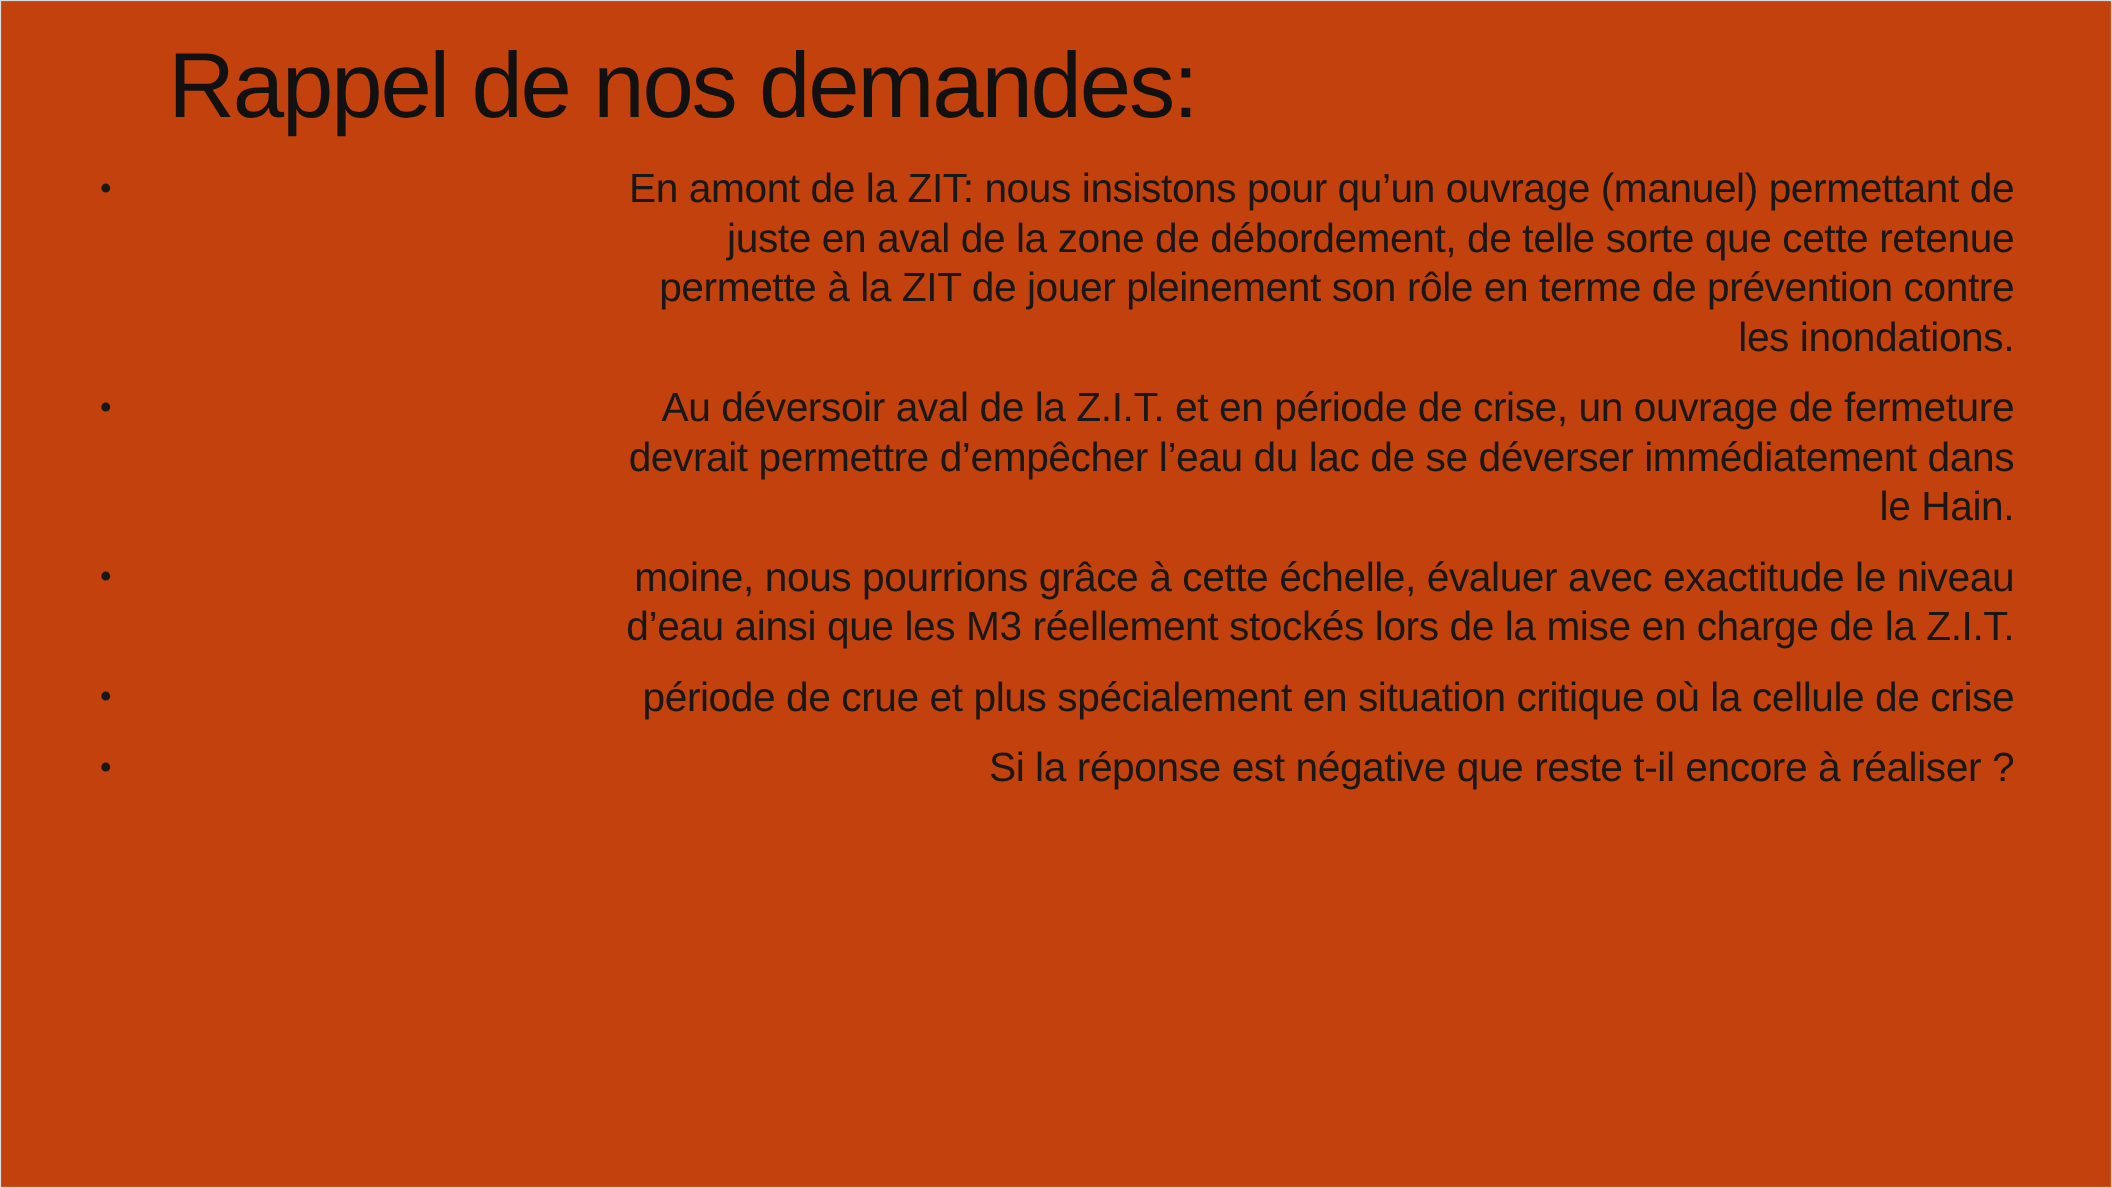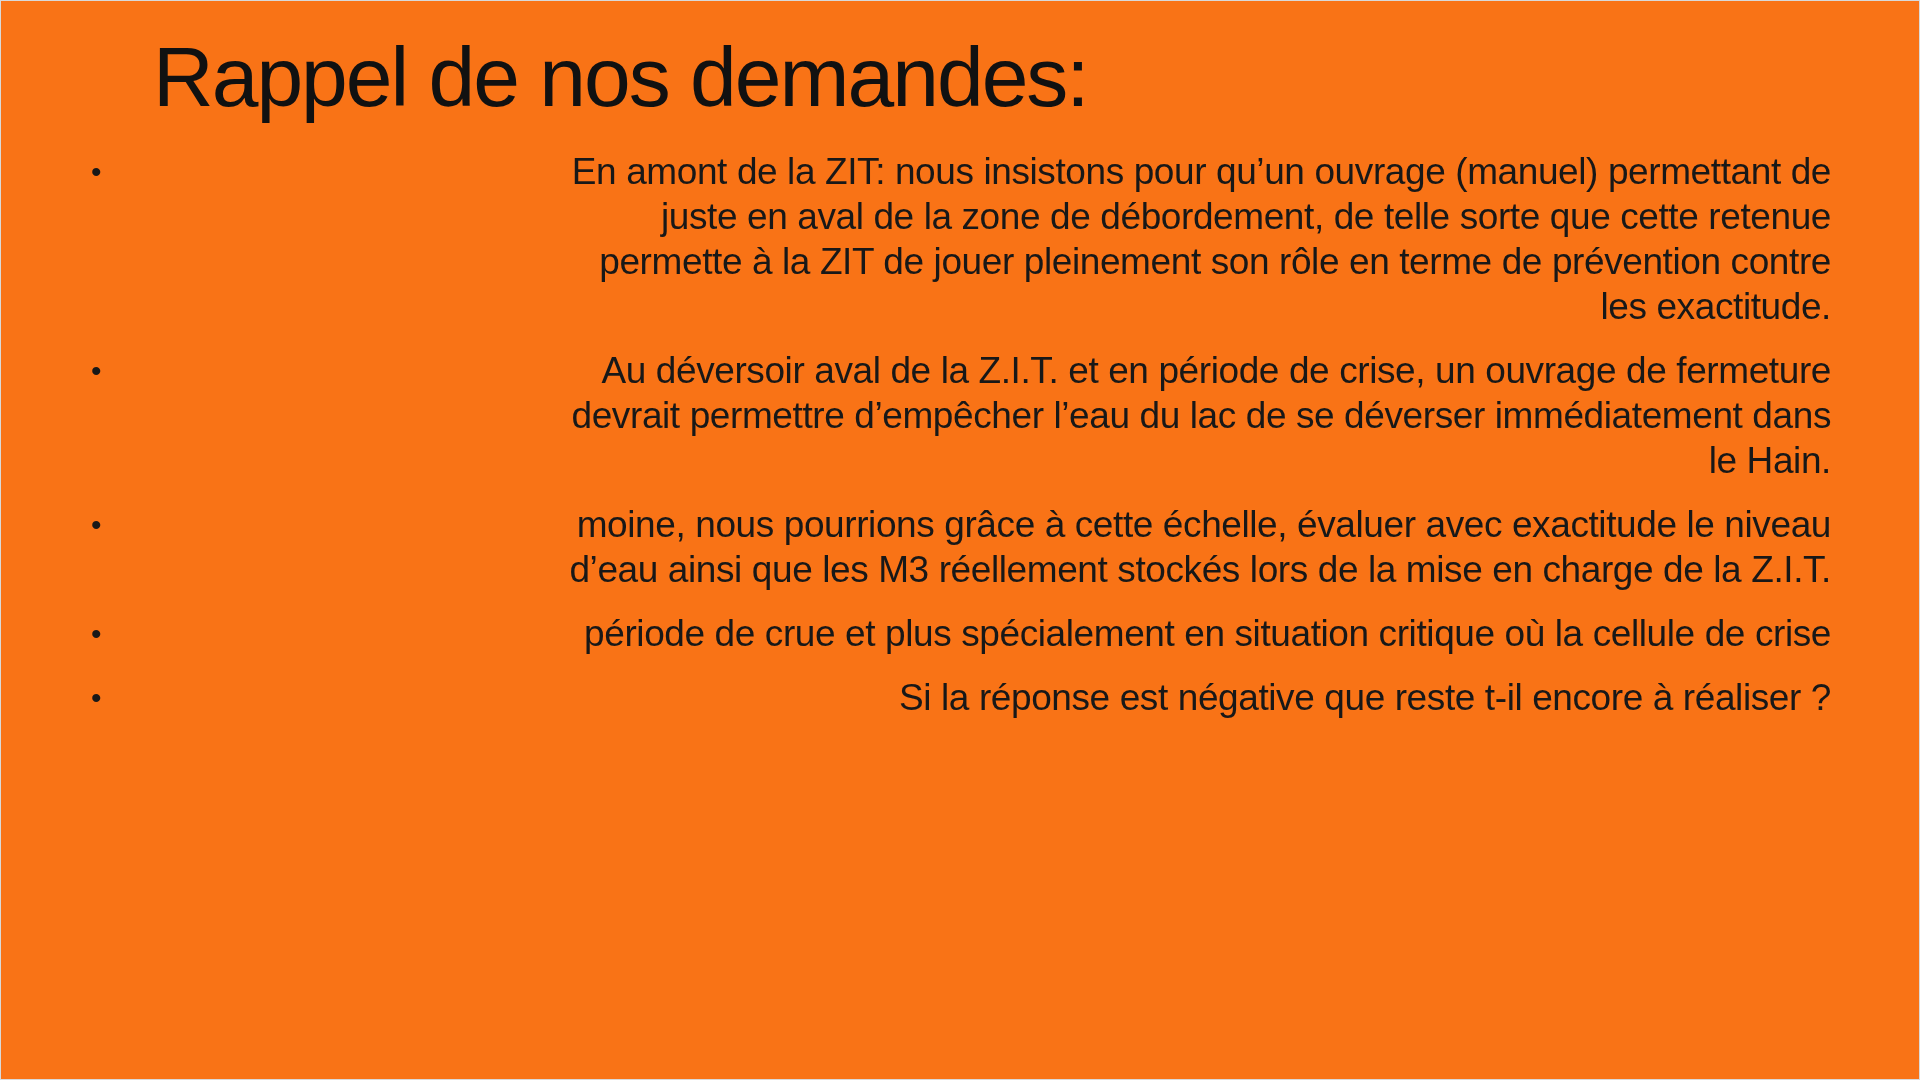--- a/index.html
+++ b/index.html
@@ -4,21 +4,21 @@
 <style>
   html, body {
     margin: 0;
     padding: 0;
     background: #ffffff;
   }
   .slide {
     position: relative;
     width: 1920px;
     height: 1080px;
-    background: #f97316;
+    background: #c2410c;
     box-sizing: border-box;
     border: 1px solid #d9d9d9;
     overflow: hidden;
     font-family: "Liberation Sans", sans-serif;
     color: #181818;
   }
   .slide-title {
     position: absolute;
     left: 152px;
     top: 28px;
@@ -64,21 +64,21 @@
 
 <div class="slide">
   <div class="slide-title">Rappel de nos demandes:</div>
   <div class="bullet-list">
       <div class="bullet-item">
         <span class="bullet-marker">•</span>
         <div class="bullet-text">
           <div class="bullet-line">En amont de la ZIT: nous insistons pour qu’un ouvrage (manuel) permettant de</div>
           <div class="bullet-line">juste en aval de la zone de débordement, de telle sorte que cette retenue</div>
           <div class="bullet-line">permette à la ZIT de jouer pleinement son rôle en terme de prévention contre</div>
-          <div class="bullet-line">les exactitude.</div>
+          <div class="bullet-line">les inondations.</div>
         </div>
       </div>
       <div class="bullet-item">
         <span class="bullet-marker">•</span>
         <div class="bullet-text">
           <div class="bullet-line">Au déversoir aval de la Z.I.T. et en période de crise, un ouvrage de fermeture</div>
           <div class="bullet-line">devrait permettre d’empêcher l’eau du lac de se déverser immédiatement dans</div>
           <div class="bullet-line">le Hain.</div>
         </div>
       </div>

